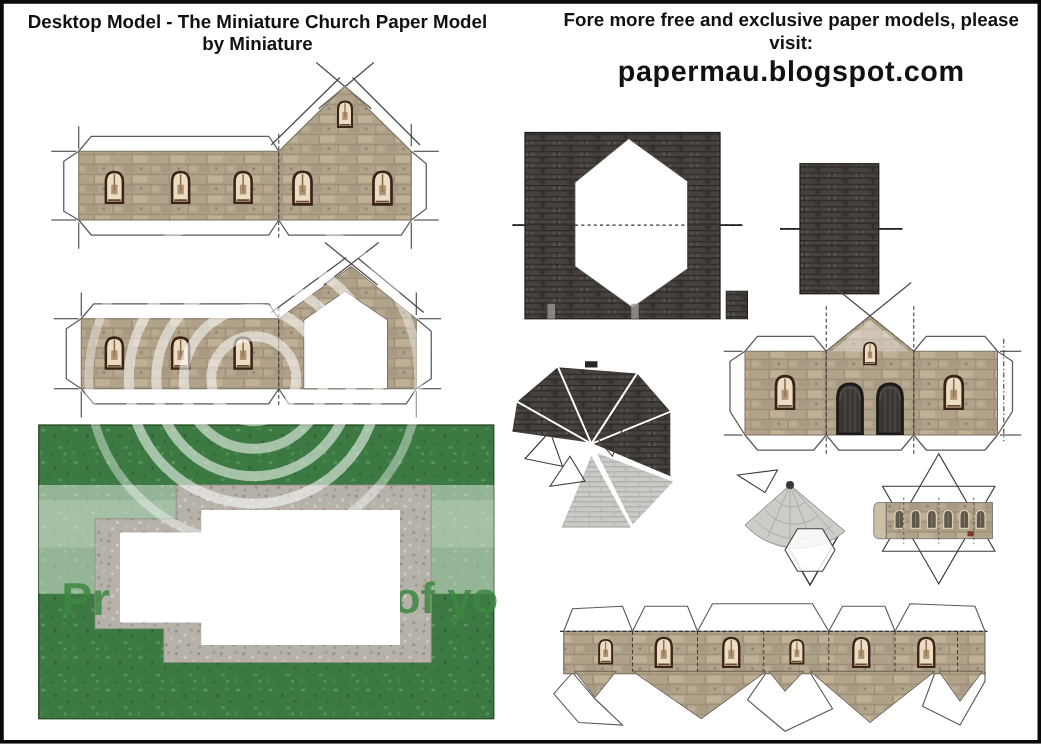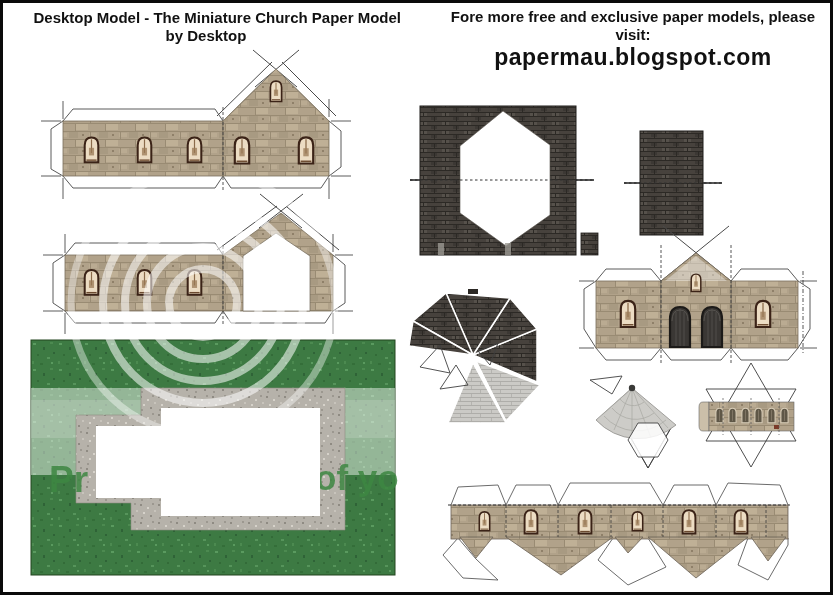--- a/index.html
+++ b/index.html
@@ -3,21 +3,21 @@
 <meta charset="utf-8">
 <style>
   html,body{margin:0;padding:0;background:#e8e8e8;}
   .page{
     position:relative;width:833px;height:595px;background:#ffffff;
     border:3px solid #0a0a0a;box-sizing:border-box;overflow:hidden;
     font-family:"Liberation Sans",sans-serif;
   }
   .hdr{position:absolute;text-align:center;font-weight:bold;color:#111;}
   .hdr-left{left:8px;top:6px;width:390px;}
-  .hdr-left .l1{font-size:15px;line-height:18px;text-align:right;}
+  .hdr-left .l1{font-size:15px;line-height:18px;}
   .hdr-left .l2{font-size:15px;line-height:18px;}
   .hdr-right{left:430px;top:5px;width:400px;}
   .hdr-right .l1{font-size:15px;line-height:18px;}
   .hdr-right .l2{font-size:23px;line-height:26px;letter-spacing:.5px;}
   .hdr-right .l3{font-size:14px;line-height:18px;}
   svg.piece{position:absolute;overflow:visible;}
   .wm-rings{position:absolute;left:40px;top:180px;pointer-events:none;z-index:30;}
   .defsbox{position:absolute;width:0;height:0;overflow:hidden;}
 </style>
 </head>
@@ -83,21 +83,21 @@
       </symbol>
       <symbol id="turretwin" viewBox="0 0 10 18">
         <path d="M1,17 L1,6 Q1,1 5,1 Q9,1 9,6 L9,17 Z" fill="#5f5747" stroke="#d8cdb8" stroke-width="1.2"></path>
         <path d="M5,3 V15" stroke="#8c8270" stroke-width="0.8"></path>
       </symbol>
     </defs>
   </svg>
 
   <div class="hdr hdr-left">
     <div class="l1">Desktop Model - The Miniature Church Paper Model</div>
-    <div class="l2">by Desktop</div>
+    <div class="l2">by Miniature</div>
   </div>
   <div class="hdr hdr-right">
     <div class="l1">Fore more free and exclusive paper models, please visit:</div>
     <div class="l2">papermau.blogspot.com</div>
   </div>
 
   <svg class="piece" style="left:36px;top:56px;" width="316" height="150" viewBox="0 0 316 150">
 
     <g fill="#ffffff" stroke="#5a5a5a" stroke-width="1">
       <path d="M24,62 L34,50 L176,50 L184,62"></path>

